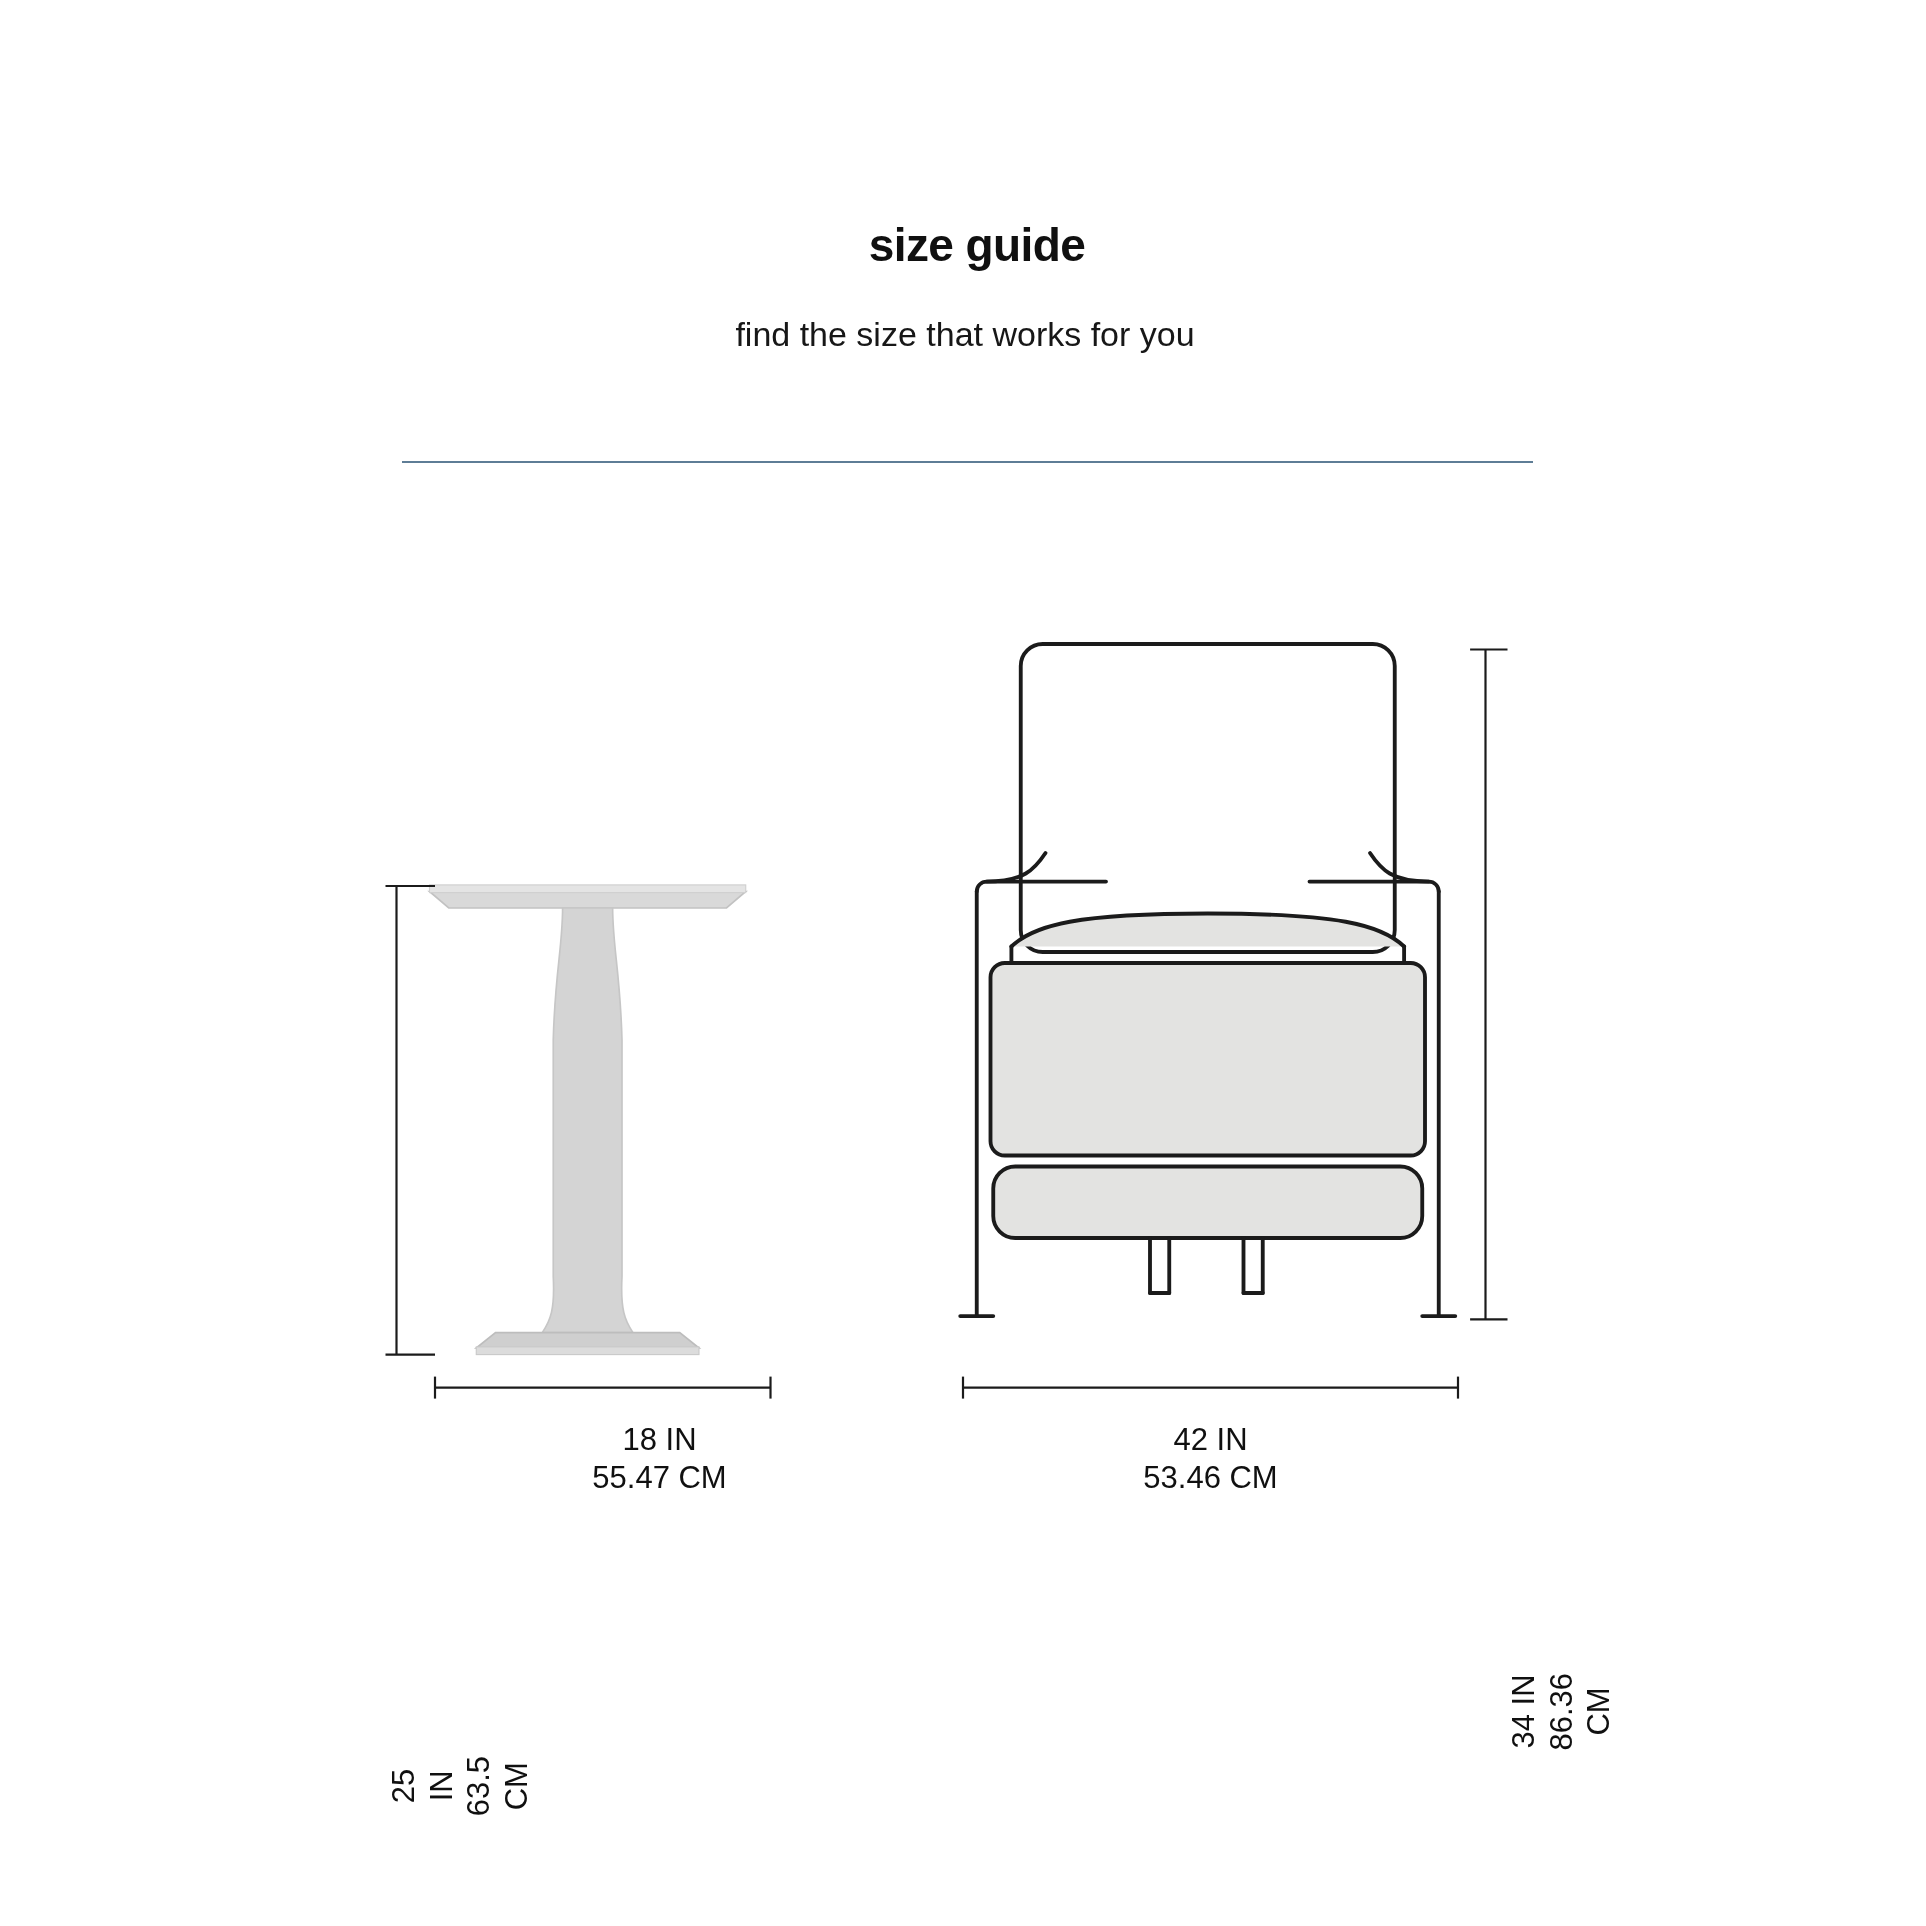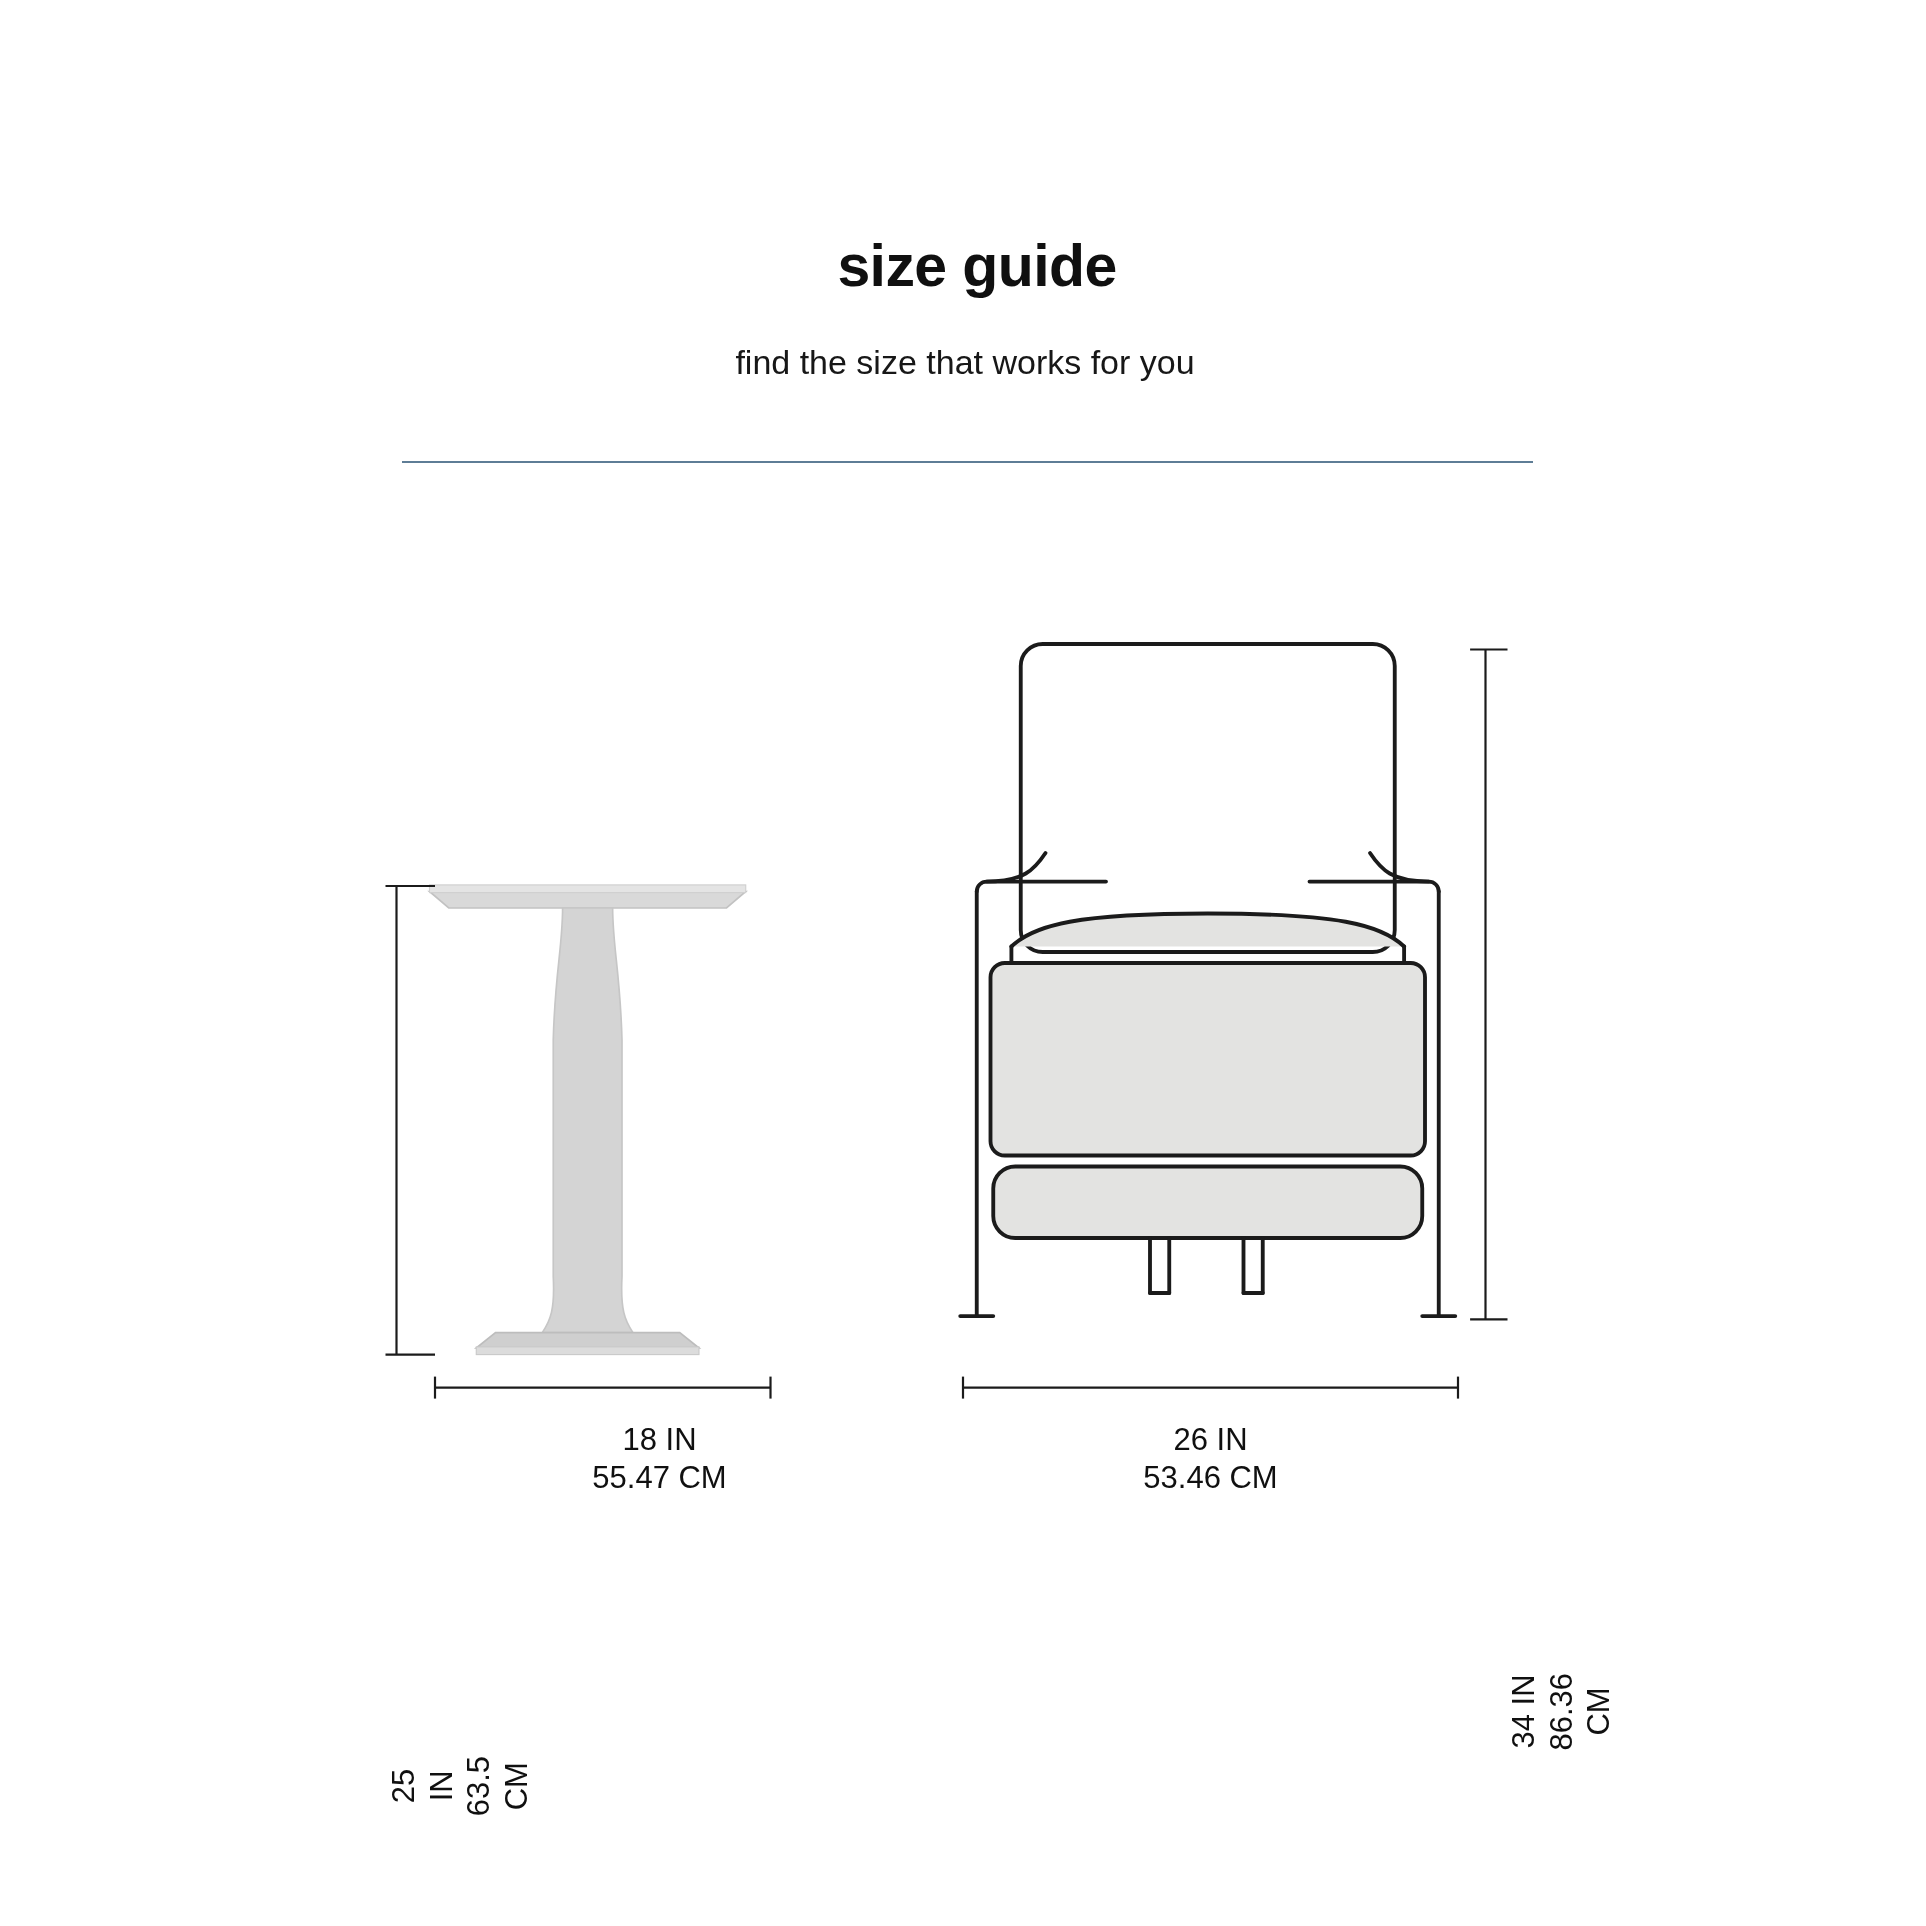--- a/index.html
+++ b/index.html
@@ -21,25 +21,25 @@
   }
   
   .header {
     position: absolute;
     top: 220px;
     left: 0;
     width: 1926px;
     text-align: center;
   }
   .title {
-    font-size: 59px;
+    font-size: 46px;
     font-weight: 700;
     letter-spacing: -0.6px;
     line-height: 1.1;
-    margin: 14px;
+    margin: 0;
     color: #101010;
     padding-left: 28px;
   }
   .subtitle {
     font-size: 34px;
     font-weight: 400;
     margin: 44px 0 0 4px;
     color: #171717;
   }
   .rule {
@@ -187,21 +187,21 @@
       <span>18 IN</span>
       <span class="line2">55.47 CM</span>
     </div>
 
     <div class="dim vert dim-table-v">
       <span>25 IN</span>
       <span class="line2">63.5 CM</span>
     </div>
 
     <div class="dim dim-chair-h">
-      <span>26 IN</span>
+      <span>42 IN</span>
       <span class="line2">53.46 CM</span>
     </div>
 
     <div class="dim vert dim-chair-v">
       <span>34 IN</span>
       <span class="line2">86.36 CM</span>
     </div>
 
   </div>
 </div>

